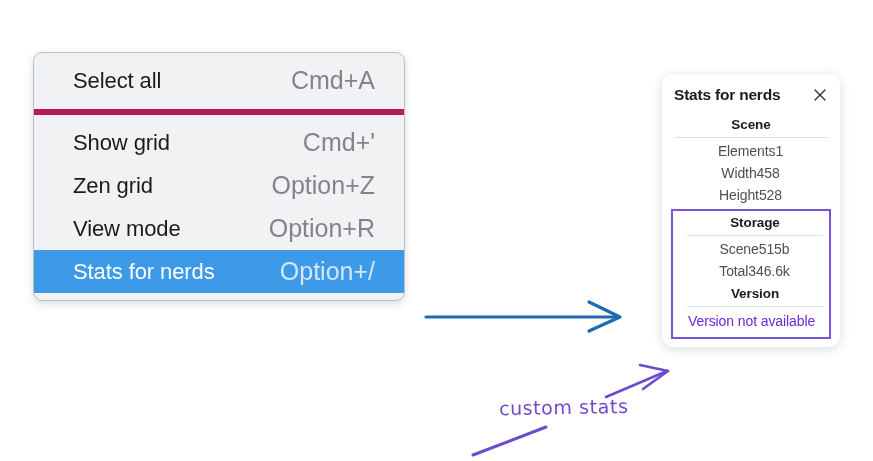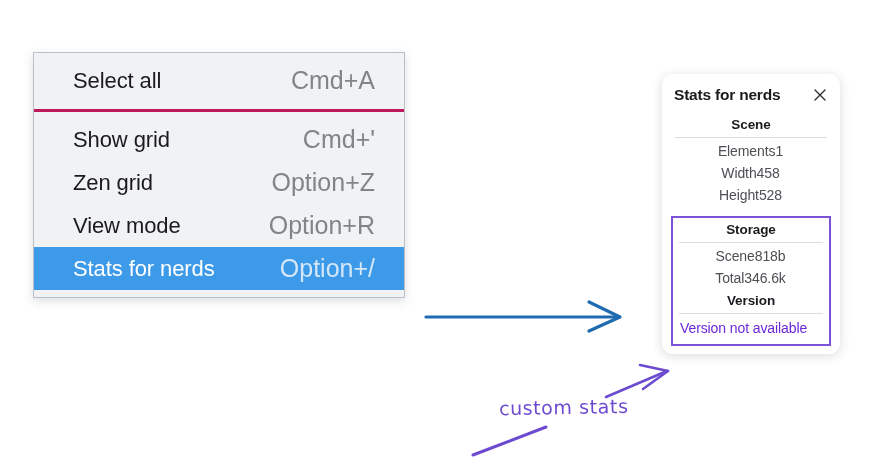--- a/index.html
+++ b/index.html
@@ -18,30 +18,30 @@
   }
 
   
   #context-menu {
     position: absolute;
     left: 33px;
     top: 52px;
     width: 372px;
     background: #f1f2f4;
     border: 1px solid #b9c0c9;
-    border-radius: 0;
+    border-radius: 9px;
     box-shadow: 0 3px 9px rgba(60,70,85,0.18);
     overflow: hidden;
     box-sizing: border-box;
   }
   .menu-section {
     padding: 6px 0 7px 0;
   }
   .menu-section + .menu-section {
-    border-top: 3px solid #be185d;
+    border-top: 6px solid #be185d;
   }
   .menu-row {
     height: 43px;
     display: flex;
     align-items: center;
     justify-content: space-between;
     padding: 0 29px 0 39px;
     box-sizing: border-box;
     cursor: default;
   }
@@ -127,22 +127,22 @@
     font-size: 14px;
     color: #6d28d9;
     padding: 4px 2px 3px 3px;
     letter-spacing: -0.1px;
     white-space: nowrap;
   }
 
   
   #custom-stats-box {
     border: 2px solid #7c52d6;
-    margin: 10px -2px 0 -2px;
-    padding: 0 4px 5px 4px;
+    margin: 3px -2px 0 -2px;
+    padding: 0 4px 5px 12px;
     box-sizing: border-box;
   }
 
   
   #annotations {
     position: absolute;
     left: 0; top: 0;
     width: 873px;
     height: 461px;
     pointer-events: none;
@@ -220,21 +220,21 @@
     </div>
   </div>
 
   <div id="custom-stats-box">
 
     <div class="stats-group">
       <div class="group-title">Storage</div>
       <div class="group-rule"></div>
       <div class="stat-row">
         <span>Scene</span>
-        <span class="stat-value">818b</span>
+        <span class="stat-value">515b</span>
       </div>
       <div class="stat-row">
         <span>Total</span>
         <span class="stat-value">346.6k</span>
       </div>
     </div>
 
     <div class="stats-group">
       <div class="group-title">Version</div>
       <div class="group-rule"></div>

